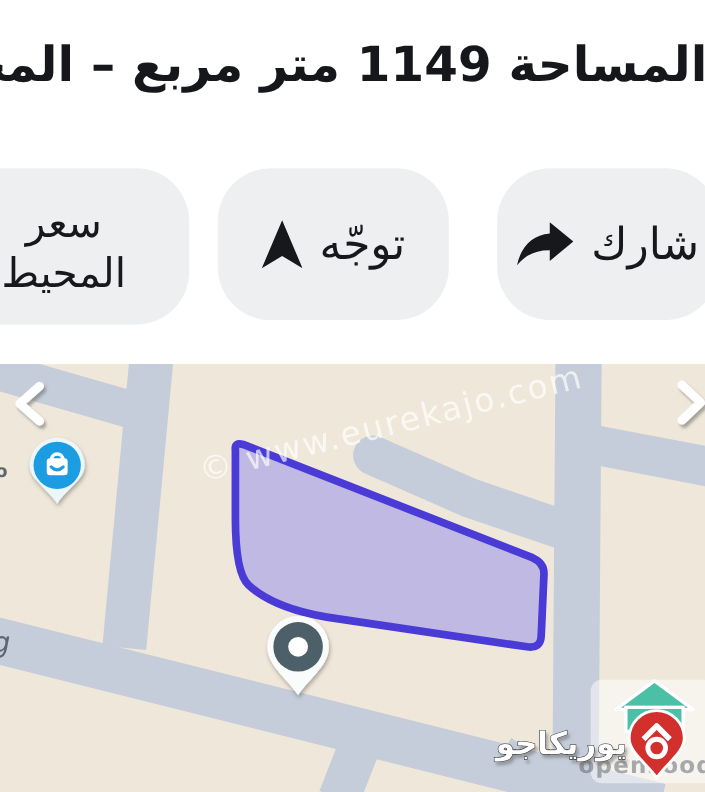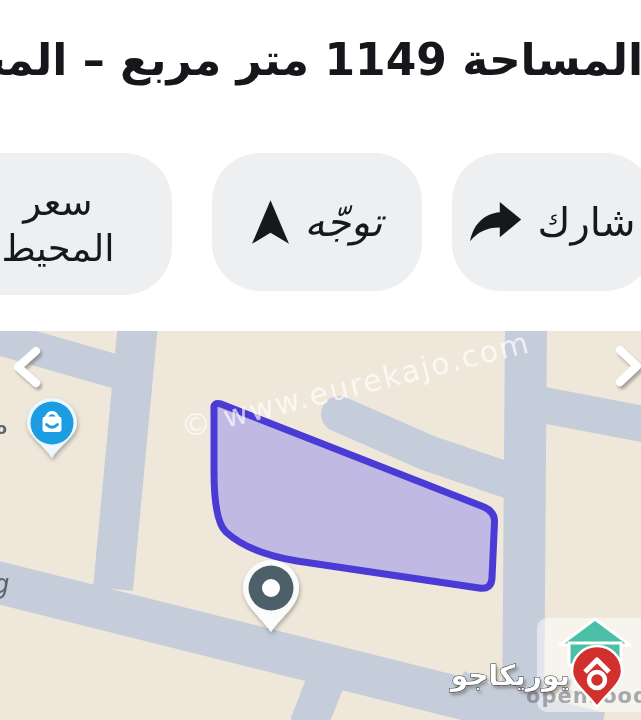--- a/index.html
+++ b/index.html
@@ -19,21 +19,21 @@
 
   
   .pill{
     position:absolute;top:153px;height:138px;
     background:#edeff1;border-radius:48px;
     display:flex;align-items:center;justify-content:center;
     gap:16px;color:#16181c;cursor:pointer;
   }
   .pill .lbl{font-size:40px;font-weight:500;direction:rtl;}
   .pill-share{left:452px;width:201px;}
-  .pill-directions{left:212px;width:210px;font-style:italic;}
+  .pill-directions{left:198px;width:210px;}
   .pill-baseprice{left:-56px;width:228px;flex-direction:column;gap:2px;padding-top:4px;}
   .pill-baseprice .lbl{font-size:37px;line-height:44px;}
   .pill .icon{display:flex;align-items:center;}
 
   
   .map-wrap{position:absolute;left:0;top:331px;width:641px;height:389px;}
   svg text{font-family:"DejaVu Sans",sans-serif;}
   .wm{
     font-size:30px;letter-spacing:2px;font-weight:500;
     fill:rgba(255,255,255,0.68);

